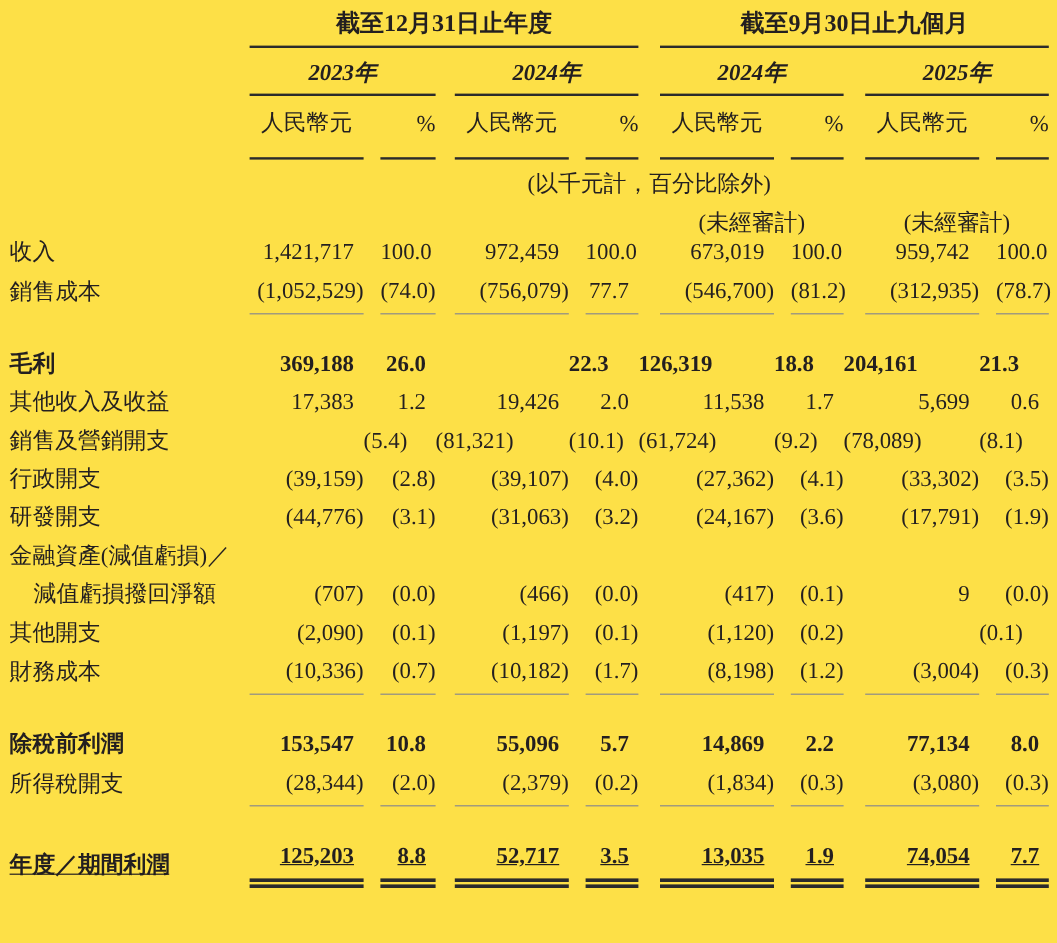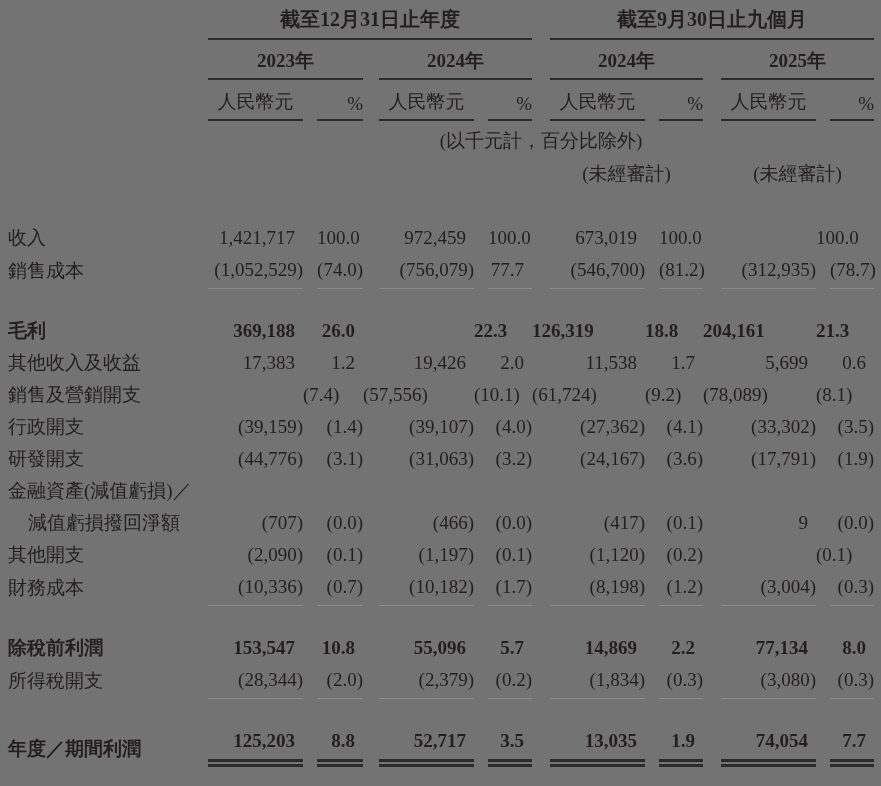--- a/index.html
+++ b/index.html
@@ -5,53 +5,53 @@
   :root{
     --dark:#2b2b2b;
     --grey:#8a8a8a;
     --text:#231f20;
     --cols:200px 95px 14px 46px 16px 95px 14px 44px 18px 95px 14px 44px 18px 95px 14px 44px;
   }
   *{margin:0;padding:0;box-sizing:border-box;}
   body{background:#ffffff;}
   .page{
     width:881px;height:786px;
-    background:#737373;color:var(--text);
+    background:#fde047;color:var(--text);
     font-family:"Liberation Serif","DejaVu Serif",serif;
     font-size:19px;
     padding:6px 7px 8px 8px;
     overflow:hidden;
   }
   .grid{display:grid;grid-template-columns:var(--cols);align-items:end;}
   .cell{min-height:1px;}
   
   .ghead{
     font-weight:bold;font-size:20px;text-align:center;
     padding-bottom:5px;border-bottom:2px solid var(--dark);
   }
-  .yrow{margin-top:8px;}
+  .yrow{margin-top:8px;font-style:italic;}
   .yhead{
     font-weight:bold;text-align:center;
     padding-bottom:4px;border-bottom:2px solid var(--dark);
   }
   .crow{margin-top:9px;}
-  .chead{padding-bottom:4px;border-bottom:2px solid var(--dark);}
+  .chead{padding-bottom:16px;border-bottom:2px solid var(--dark);}
   .chead.rmb{text-align:center;}
   .chead.pct{text-align:right;}
   .note-row{margin-top:7px;}
   .note{text-align:center;white-space:nowrap;}
   
-  .rows{margin-top:39px;}
+  .rows{}
   .trow{display:grid;grid-template-columns:var(--cols);align-items:end;}
   .trow .cell{padding-bottom:8px;line-height:24px;}
   .trow.bold{font-weight:bold;}
   .trow.gap-before{margin-top:30px;}
   .trow.u-single .cell{padding-bottom:6px;}
   .trow.u-single .num{border-bottom:1.5px solid var(--grey);}
-  .trow.u-double .cell{padding-bottom:6px;}
+  .trow.u-double .cell{padding-bottom:6px;text-decoration:underline;}
   .trow.u-double .num{border-bottom:8px double var(--dark);}
   .label{text-align:left;white-space:nowrap;}
   .label.indent{padding-left:20px;}
   .num{text-align:right;white-space:nowrap;}
   .num.no-paren{padding-right:8px;}
 </style>
 </head>
 <body>
 
 <div class="page">
@@ -96,20 +96,21 @@
         <div class="cell num no-paren">100.0</div>
         <div class="cell gapc"></div>
         <div class="cell num no-paren">972,459</div>
         <div class="cell gapc"></div>
         <div class="cell num no-paren">100.0</div>
         <div class="cell gapc"></div>
         <div class="cell num no-paren">673,019</div>
         <div class="cell gapc"></div>
         <div class="cell num no-paren">100.0</div>
         <div class="cell gapc"></div>
+        <div class="cell num no-paren">959,742</div>
         <div class="cell gapc"></div>
         <div class="cell num no-paren">100.0</div>
       </div>
       <div class="trow u-single">
         <div class="cell label">銷售成本</div>
         <div class="cell num">(1,052,529)</div>
         <div class="cell gapc"></div>
         <div class="cell num">(74.0)</div>
         <div class="cell gapc"></div>
         <div class="cell num">(756,079)</div>
@@ -155,39 +156,39 @@
         <div class="cell gapc"></div>
         <div class="cell num no-paren">1.7</div>
         <div class="cell gapc"></div>
         <div class="cell num no-paren">5,699</div>
         <div class="cell gapc"></div>
         <div class="cell num no-paren">0.6</div>
       </div>
       <div class="trow">
         <div class="cell label">銷售及營銷開支</div>
         <div class="cell gapc"></div>
-        <div class="cell num">(7.4)</div>
-        <div class="cell gapc"></div>
-        <div class="cell num">(57,556)</div>
+        <div class="cell num">(5.4)</div>
+        <div class="cell gapc"></div>
+        <div class="cell num">(81,321)</div>
         <div class="cell gapc"></div>
         <div class="cell num">(10.1)</div>
         <div class="cell gapc"></div>
         <div class="cell num">(61,724)</div>
         <div class="cell gapc"></div>
         <div class="cell num">(9.2)</div>
         <div class="cell gapc"></div>
         <div class="cell num">(78,089)</div>
         <div class="cell gapc"></div>
         <div class="cell num">(8.1)</div>
       </div>
       <div class="trow">
         <div class="cell label">行政開支</div>
         <div class="cell num">(39,159)</div>
         <div class="cell gapc"></div>
-        <div class="cell num">(1.4)</div>
+        <div class="cell num">(2.8)</div>
         <div class="cell gapc"></div>
         <div class="cell num">(39,107)</div>
         <div class="cell gapc"></div>
         <div class="cell num">(4.0)</div>
         <div class="cell gapc"></div>
         <div class="cell num">(27,362)</div>
         <div class="cell gapc"></div>
         <div class="cell num">(4.1)</div>
         <div class="cell gapc"></div>
         <div class="cell num">(33,302)</div>

